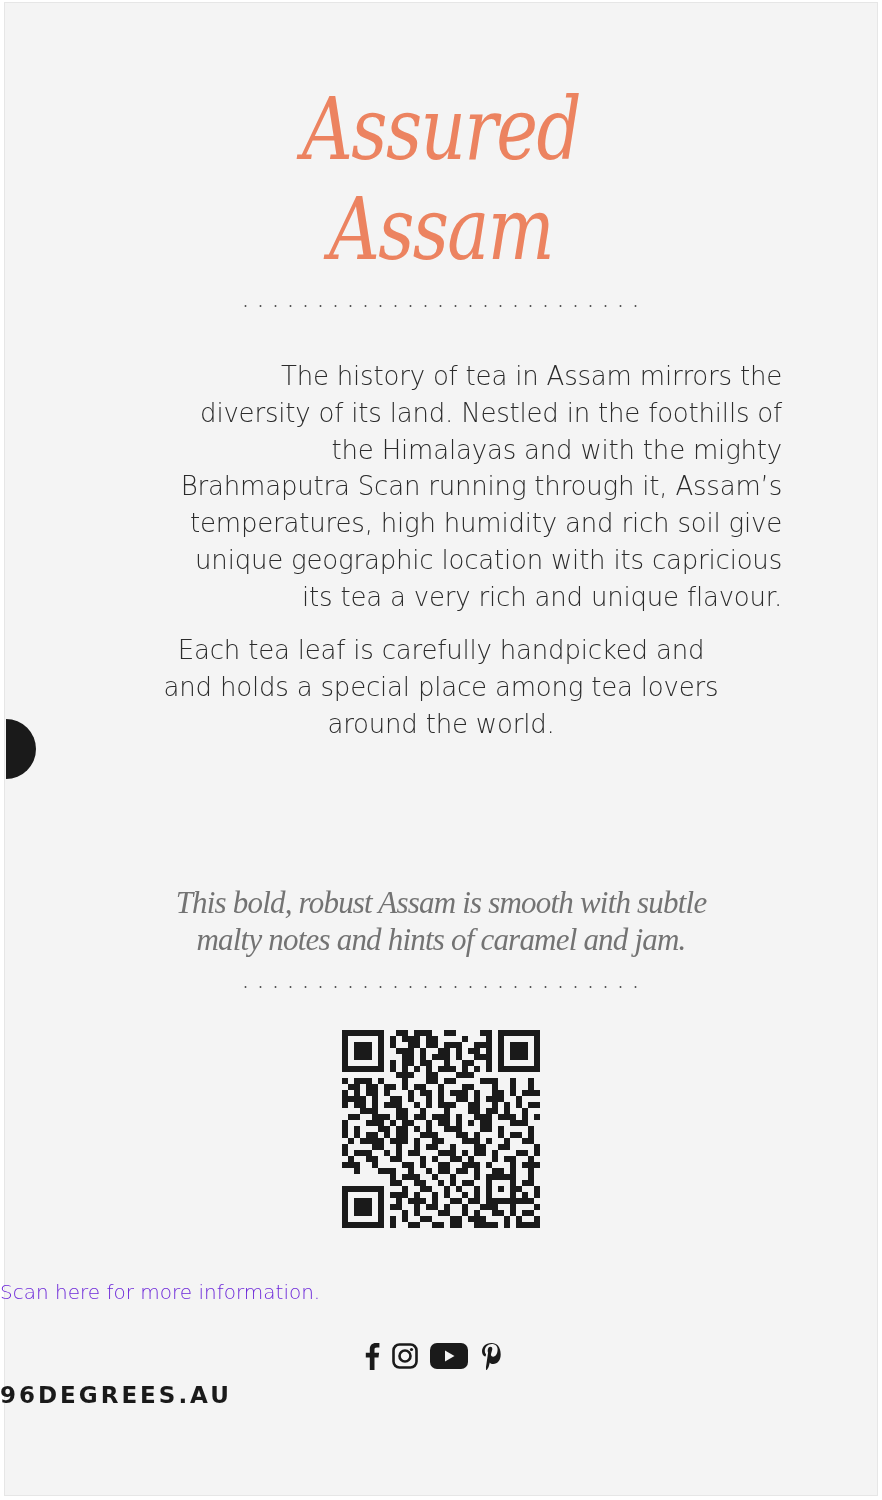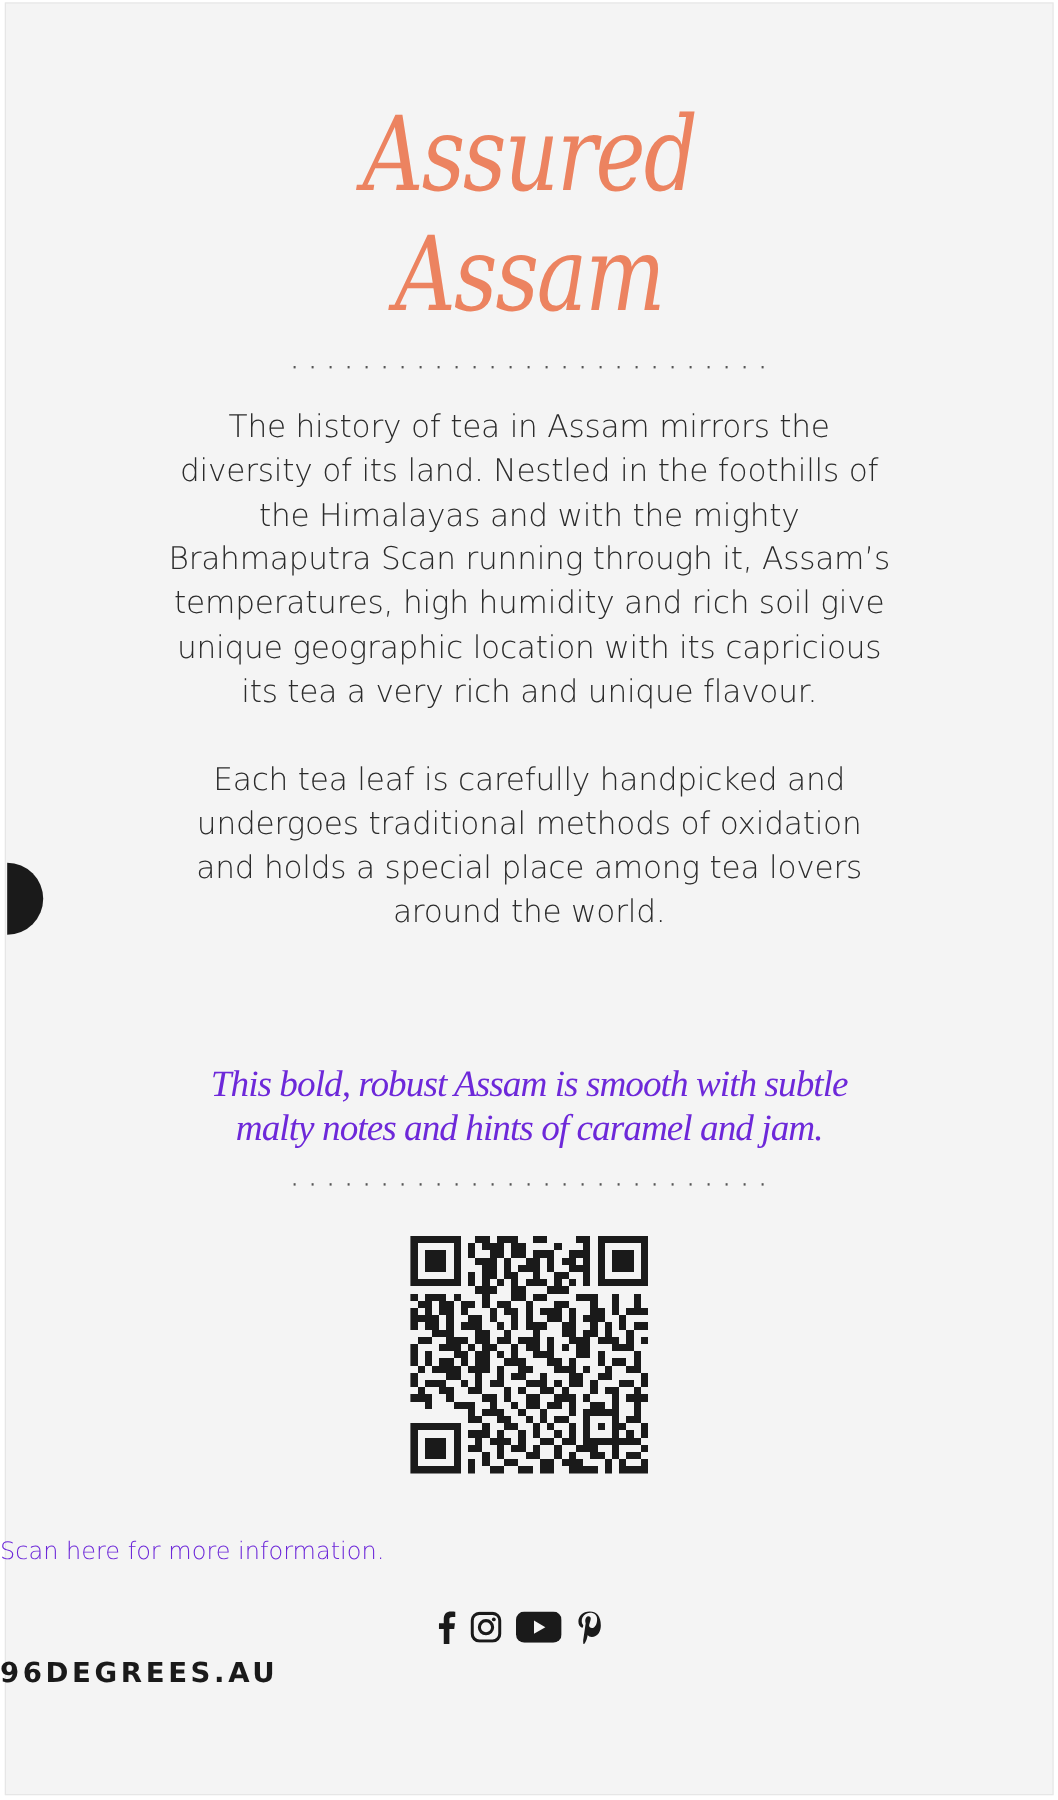--- a/index.html
+++ b/index.html
@@ -53,33 +53,33 @@
       position: absolute;
       left: 100px; width: 682px;
       text-align: center;
       font-family: "DejaVu Sans", "Liberation Sans", sans-serif;
       font-weight: 300;
       font-size: 26px;
       line-height: 36.8px;
       color: #2b2b2b;
       letter-spacing: -0.2px;
     }
-    .p1 { top: 338px; }
+    .p1 { top: 358px; text-align: right; }
     .p2 { top: 632px; }
     .line { display: block; white-space: nowrap; }
     .tagline {
       position: absolute;
       left: 100px; width: 682px;
       top: 884px;
       text-align: center;
       font-family: "Liberation Serif", "DejaVu Serif", serif;
       font-style: italic;
       font-size: 31px;
       line-height: 37px;
-      color: #6d28d9;
+      color: #737373;
       letter-spacing: -0.8px;
     }
     .qr {
       position: absolute;
       left: 342px; top: 1030px;
       width: 198px; height: 198px;
     }
     .scan {
       position: absolute;
       left: 0; right: 0; top: 1280px;
@@ -122,21 +122,20 @@
   <span class="line">diversity of its land. Nestled in the foothills of</span>
   <span class="line">the Himalayas and with the mighty</span>
   <span class="line">Brahmaputra Scan running through it, Assam’s</span>
   <span class="line">temperatures, high humidity and rich soil give</span>
   <span class="line">unique geographic location with its capricious</span>
   <span class="line">its tea a very rich and unique flavour.</span>
 </div>
 
 <div class="body-text p2">
   <span class="line">Each tea leaf is carefully handpicked and</span>
-  <span class="line">undergoes traditional methods of oxidation</span>
   <span class="line">and holds a special place among tea lovers</span>
   <span class="line">around the world.</span>
 </div>
 
 <div class="tagline">
   <span class="line">This bold, robust Assam is smooth with subtle</span>
   <span class="line">malty notes and hints of caramel and jam.</span>
 </div>
 
 <div class="dots d2"></div>

